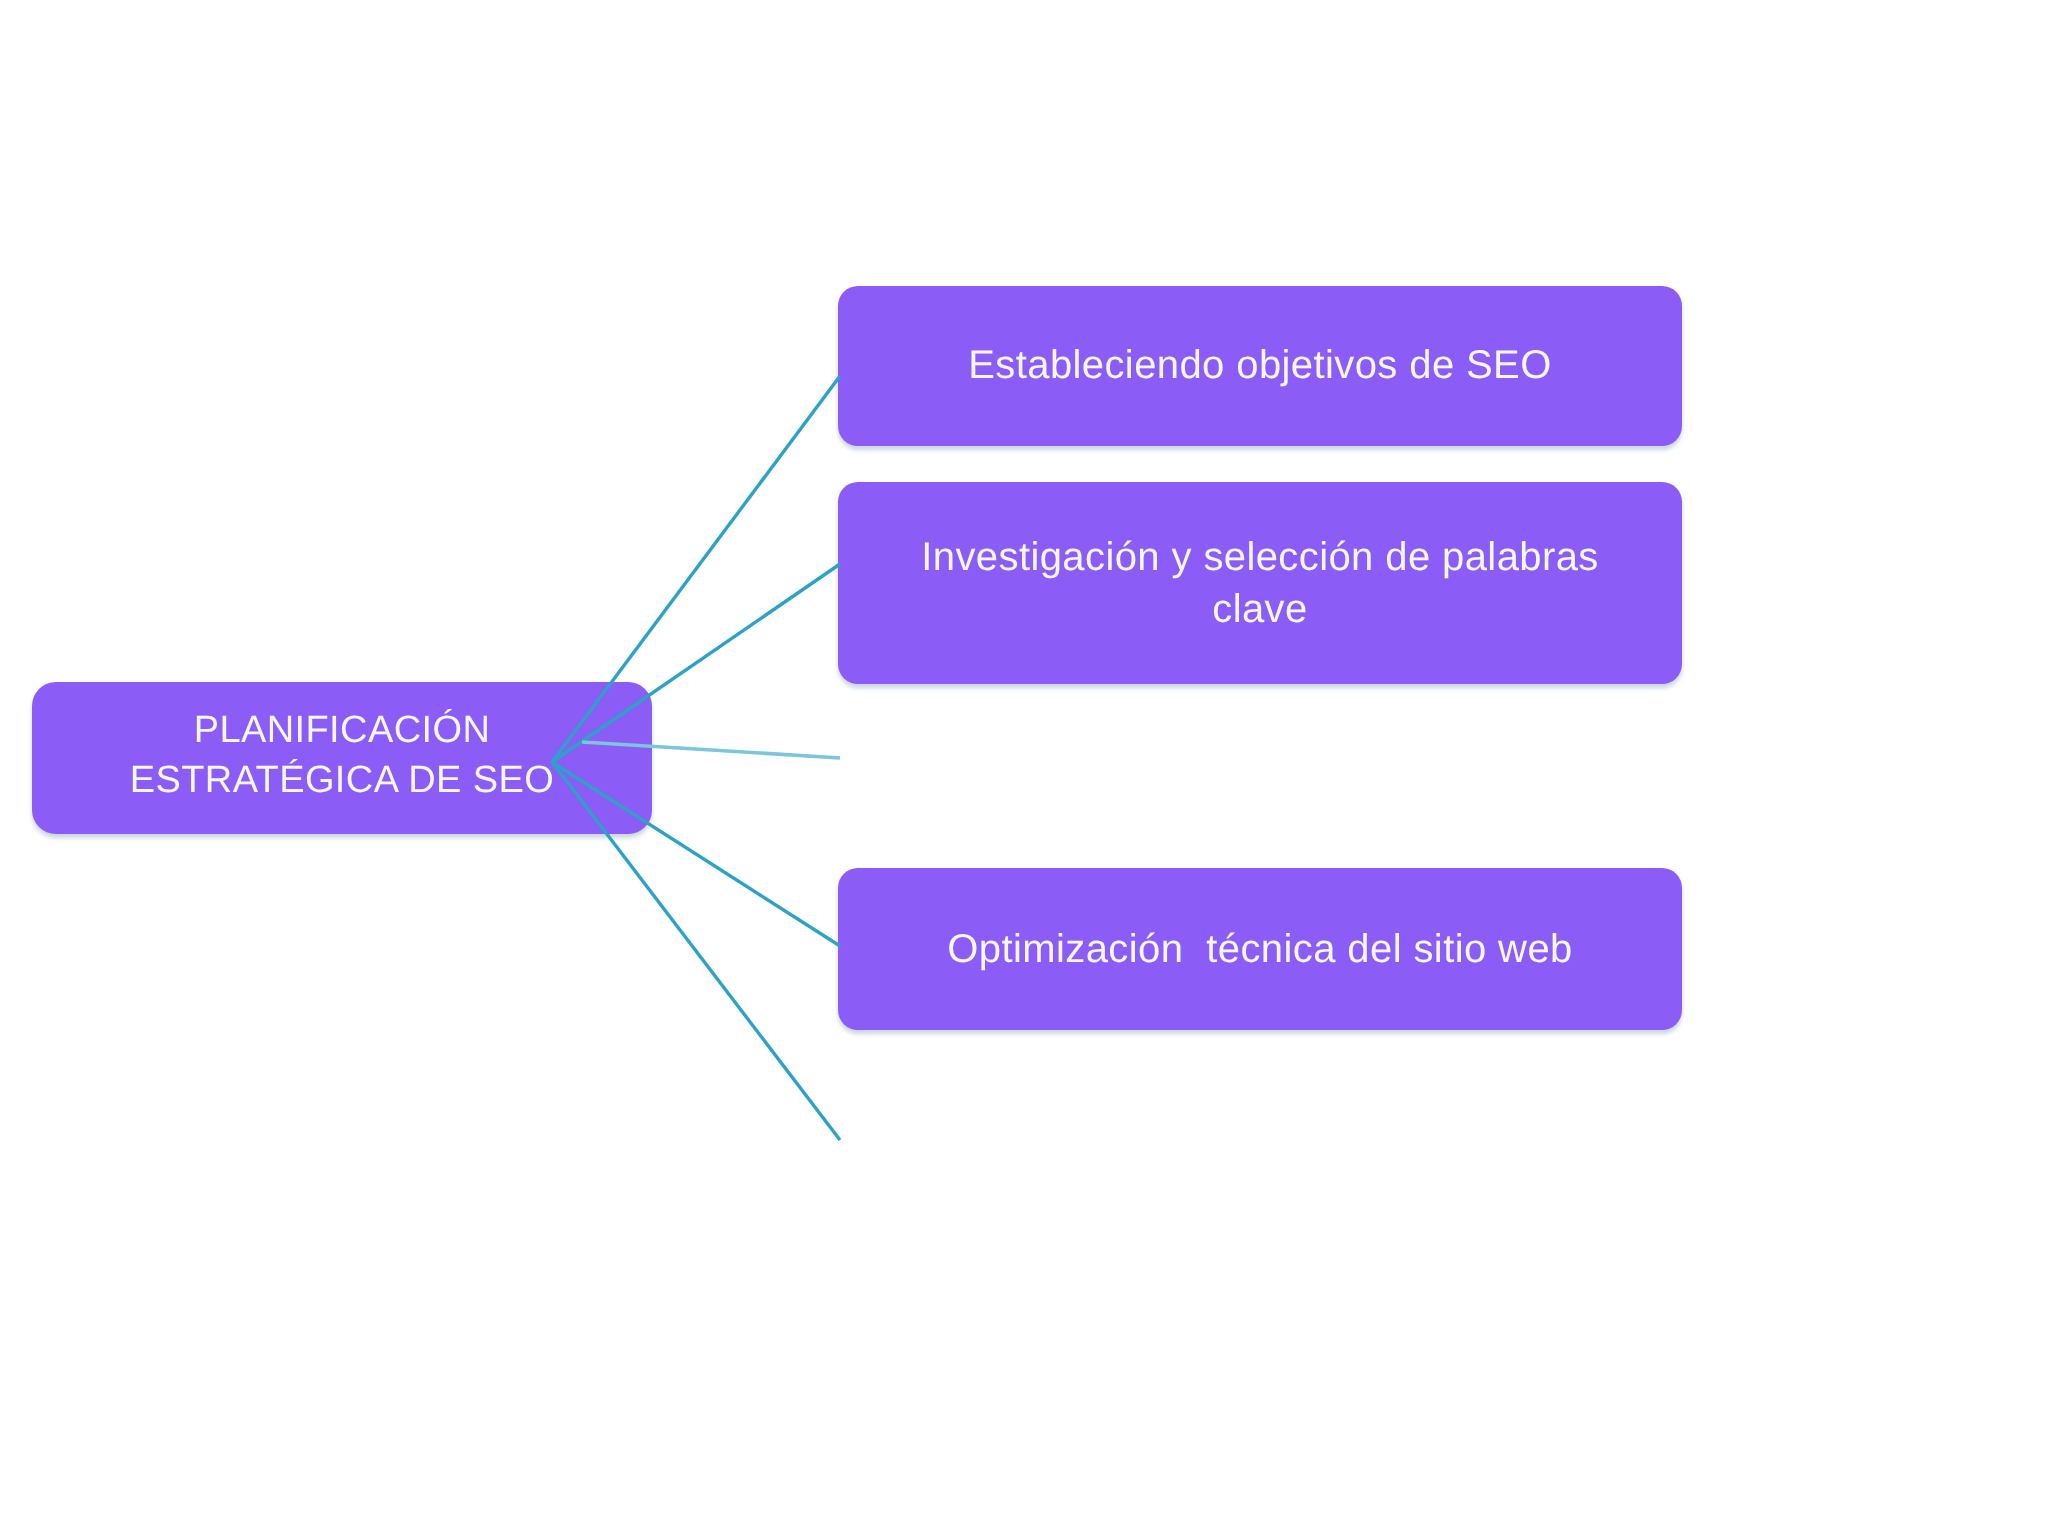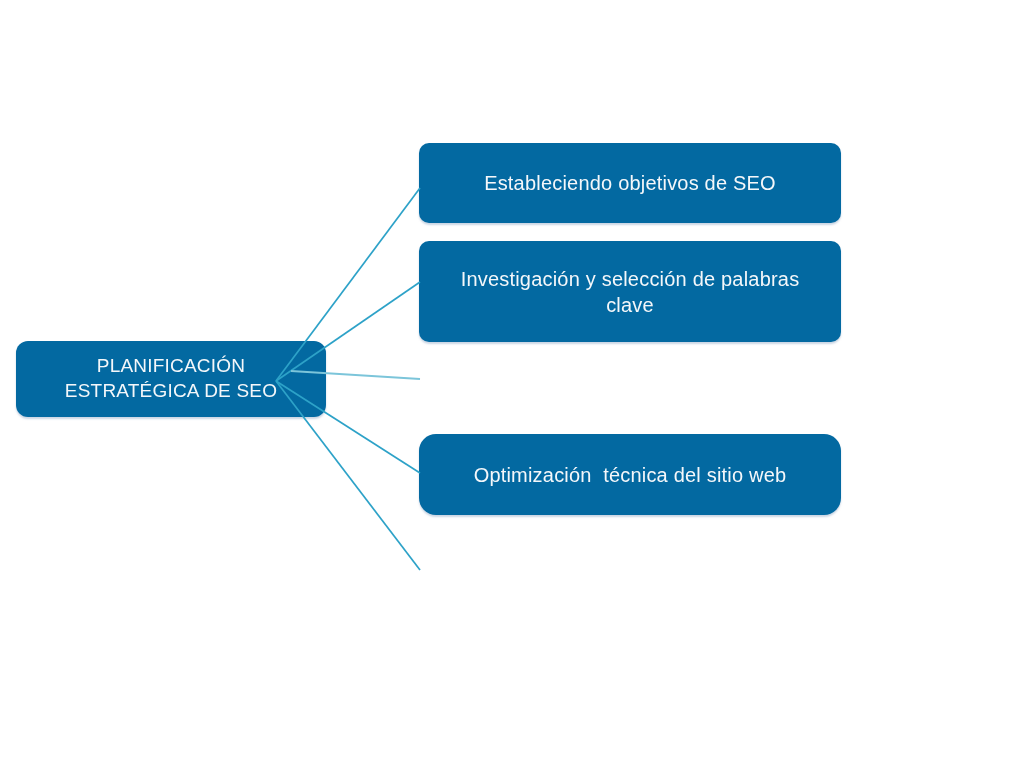--- a/index.html
+++ b/index.html
@@ -24,21 +24,21 @@
     z-index: 2;
     pointer-events: none;
   }
   .node {
     position: absolute;
     box-sizing: border-box;
     display: flex;
     align-items: center;
     justify-content: center;
     text-align: center;
-    background: #0369a1;
+    background: #8b5cf6;
     color: #f4f7fa;
     box-shadow: 0 2px 2px rgba(160, 180, 205, 0.55);
     z-index: 1;
   }
   .node .label {
     white-space: pre-wrap;
     line-height: 1.3;
     letter-spacing: 0.2px;
   }
   .root-node {
@@ -53,21 +53,21 @@
   .child-node {
     left: 419px;
     width: 422px;
     border-radius: 10px;
     font-size: 20px;
     padding: 8px 20px;
   }
   .child-1 { top: 143px; height: 80px; }
   .child-2 { top: 241px; height: 101px; }
   .child-3 { top: 338px; height: 80px; }
-  .child-4 { top: 434px; height: 81px; border-radius: 17px; }
+  .child-4 { top: 434px; height: 81px; }
   .child-5 { top: 531px; height: 78px; }
 </style>
 </head>
 <body>
 
 <div class="canvas">
 
   <svg class="connectors" viewBox="0 0 1024 768" xmlns="http://www.w3.org/2000/svg">
     <line x1="276" y1="381" x2="420" y2="188" stroke="#2da2c8" stroke-width="1.7"></line>
     <line x1="276" y1="381" x2="420" y2="282" stroke="#2da2c8" stroke-width="1.7"></line>

